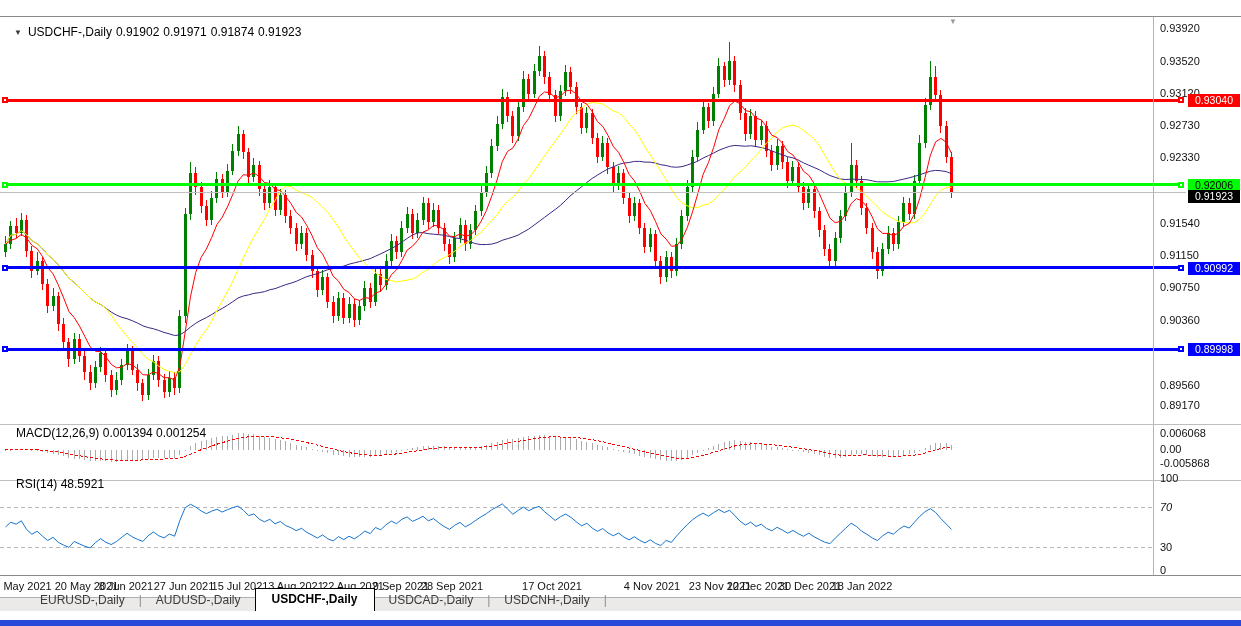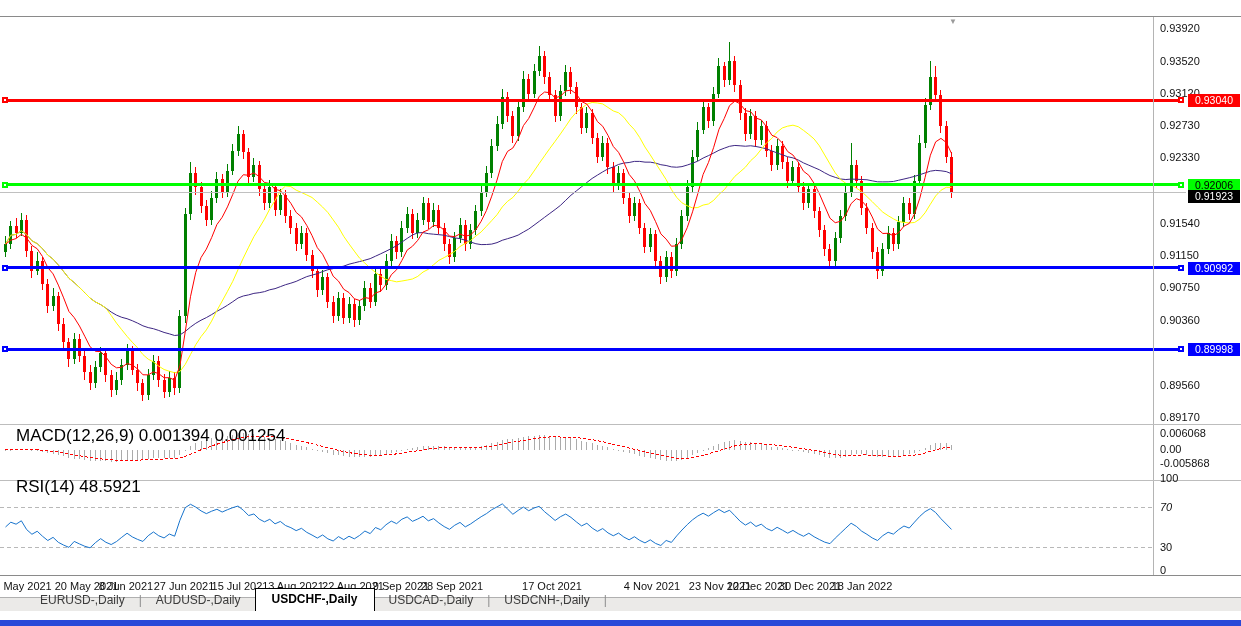--- a/index.html
+++ b/index.html
@@ -9,21 +9,21 @@
   #toolbar{position:absolute;left:0;top:0;width:1241px;height:16px;background:#f1f0ee;
            display:flex;align-items:center;font-size:11px;color:#3a3a3a;}
   #toolbar .tfwrap{display:flex;align-items:center;margin-left:-7px;height:16px;}
   .tf-btn{padding:0 7px;height:14px;line-height:14px;cursor:default;border:1px solid transparent;}
   .tf-btn.active{background:#fbfbfa;border:1px solid #a8a8a8;}
   .tf-sep{width:1px;height:12px;background:#c4c4c4;margin:0 4px;}
   
   #title-overlay{position:absolute;left:14px;top:25px;font-size:12px;color:#000;white-space:nowrap;}
   #title-overlay .tri{font-size:8px;color:#3a3a3a;margin-right:6px;vertical-align:1px;cursor:pointer;}
   #title-overlay span{margin-right:4px;}
-  .ind-label{position:absolute;left:16px;font-size:17px;color:#000;white-space:nowrap;}
+  .ind-label{position:absolute;left:16px;font-size:12px;color:#000;white-space:nowrap;}
   #macd-label{top:426px;}
   #rsi-label{top:477px;}
   
   #price-axis{position:absolute;left:1156px;top:0;width:85px;height:600px;overflow:hidden;}
   .ax-lbl{position:absolute;left:4px;font-size:11px;color:#111;white-space:nowrap;}
   .badge{position:absolute;left:32px;width:52px;height:13px;font-size:10.5px;line-height:13px;
          text-align:center;white-space:nowrap;}
   
   #date-axis{position:absolute;left:0;top:576px;width:1241px;height:21px;background:#fff;}
   .date-lbl{position:absolute;top:4px;font-size:11px;color:#111;white-space:nowrap;transform:translateX(-50%);}
@@ -636,20 +636,23 @@
       </g>
       <g shape-rendering="crispEdges">
         <line x1="0" y1="16.5" x2="1241" y2="16.5" stroke="#8a8a8a"></line>
         <line x1="1153.5" y1="17" x2="1153.5" y2="576" stroke="#b4b4b4"></line>
         <line x1="0" y1="424.5" x2="1241" y2="424.5" stroke="#bdbdbd"></line>
         <line x1="0" y1="480.5" x2="1241" y2="480.5" stroke="#bdbdbd"></line>
         <line x1="0" y1="575.5" x2="1241" y2="575.5" stroke="#8a8a8a"></line>
       </g>
     </svg>
 
+  <div id="title-overlay">
+    <span class="tri">▼</span><span>USDCHF-,Daily</span><span>0.91902</span><span>0.91971</span><span>0.91874</span><span>0.91923</span>
+  </div>
 
   <div class="ind-label" id="macd-label">
     <span>MACD(12,26,9)</span>
     <span>0.001394 0.001254</span>
   </div>
   <div class="ind-label" id="rsi-label">
     <span>RSI(14)</span>
     <span>48.5921</span>
   </div>
 
@@ -657,21 +660,21 @@
       <span class="ax-lbl" style="top: 22px;">0.93920</span>
       <span class="ax-lbl" style="top: 55px;">0.93520</span>
       <span class="ax-lbl" style="top: 87px;">0.93120</span>
       <span class="ax-lbl" style="top: 119px;">0.92730</span>
       <span class="ax-lbl" style="top: 151px;">0.92330</span>
       <span class="ax-lbl" style="top: 217px;">0.91540</span>
       <span class="ax-lbl" style="top: 249px;">0.91150</span>
       <span class="ax-lbl" style="top: 281px;">0.90750</span>
       <span class="ax-lbl" style="top: 314px;">0.90360</span>
       <span class="ax-lbl" style="top: 379px;">0.89560</span>
-      <span class="ax-lbl" style="top: 411px; text-align: right;">0.89170</span>
+      <span class="ax-lbl" style="top: 399px; text-align: right;">0.89170</span>
       <span class="ax-lbl" style="top: 427px;">0.006068</span>
       <span class="ax-lbl" style="top: 443px;">0.00</span>
       <span class="ax-lbl" style="top: 457px;">-0.005868</span>
       <span class="ax-lbl" style="top: 472px;">100</span>
       <span class="ax-lbl" style="top: 501px; font-style: italic;">70</span>
       <span class="ax-lbl" style="top: 541px;">30</span>
       <span class="ax-lbl" style="top: 564px;">0</span>
       <span class="badge" style="top: 94px; background: rgb(255, 0, 0); color: rgb(255, 255, 255);">0.93040</span>
       <span class="badge" style="top: 179px; background: rgb(0, 255, 0); color: rgb(0, 0, 0);">0.92006</span>
       <span class="badge" style="top: 262px; background: rgb(0, 0, 255); color: rgb(255, 255, 255);">0.90992</span>

